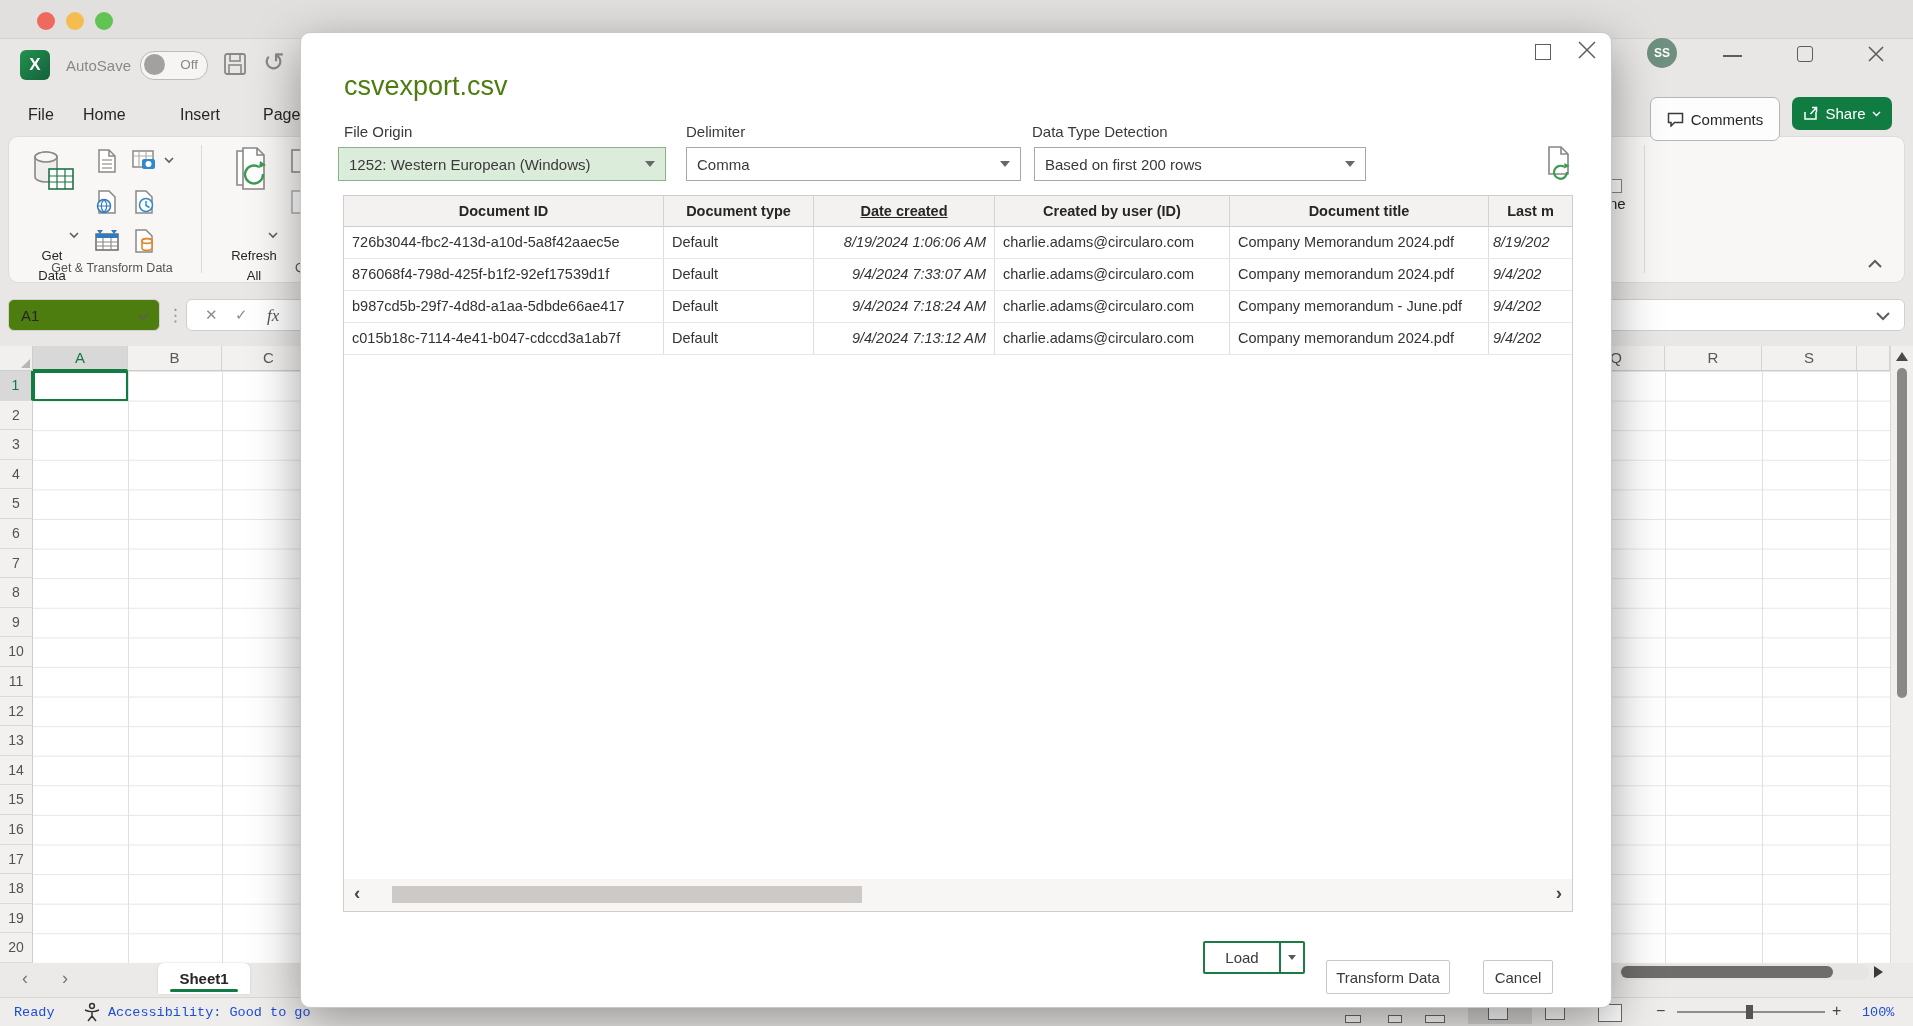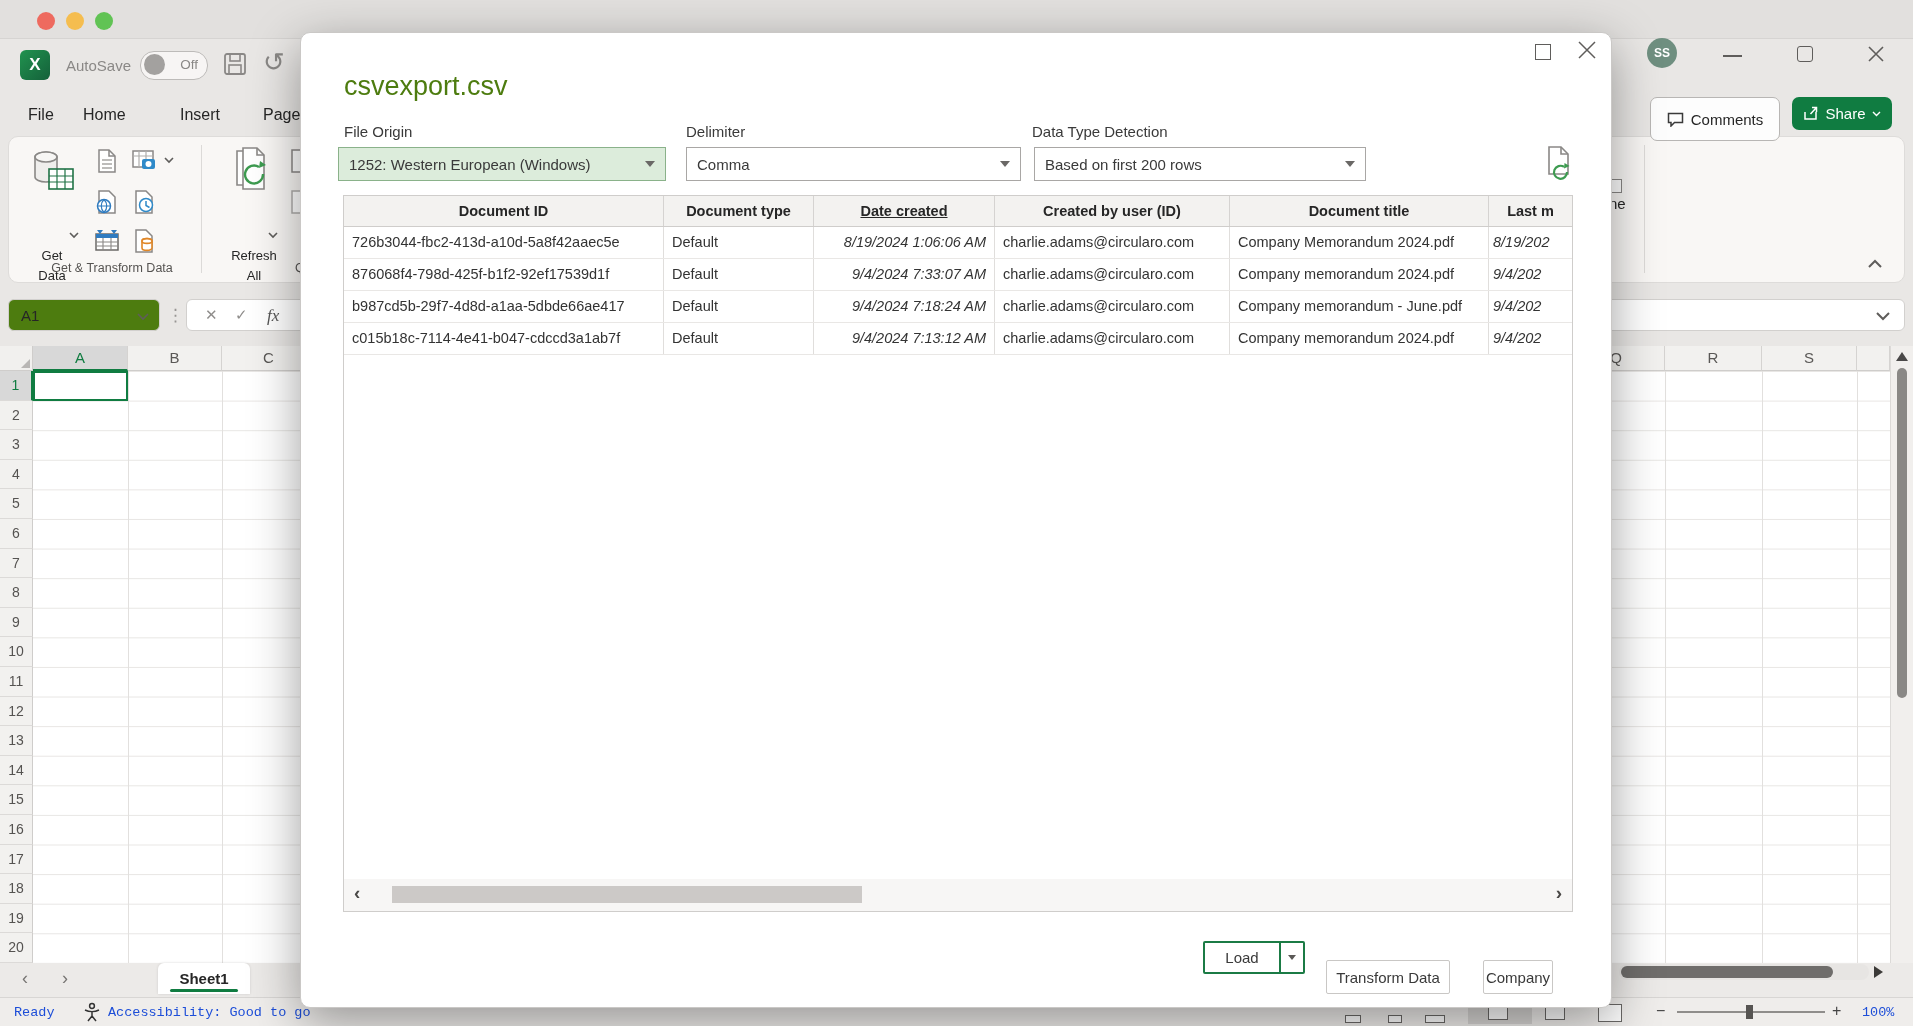--- a/index.html
+++ b/index.html
@@ -455,16 +455,16 @@
       </div>
     </div>
 
     <div class="load-group">
       <div class="load-main">Load</div>
       <div class="load-arrow">
           <i></i>
         </div>
     </div>
     <div class="dbtn" style="left:1025px;width:124px;border:1px solid #c9c7c5">Transform Data</div>
-    <div class="dbtn" style="left:1182px;width:70px;border:1px solid #c9c7c5">Company</div>
+    <div class="dbtn" style="left:1182px;width:70px;border:1px solid #c9c7c5">Cancel</div>
   </div>
 
 </div>
 
 </body></html>

